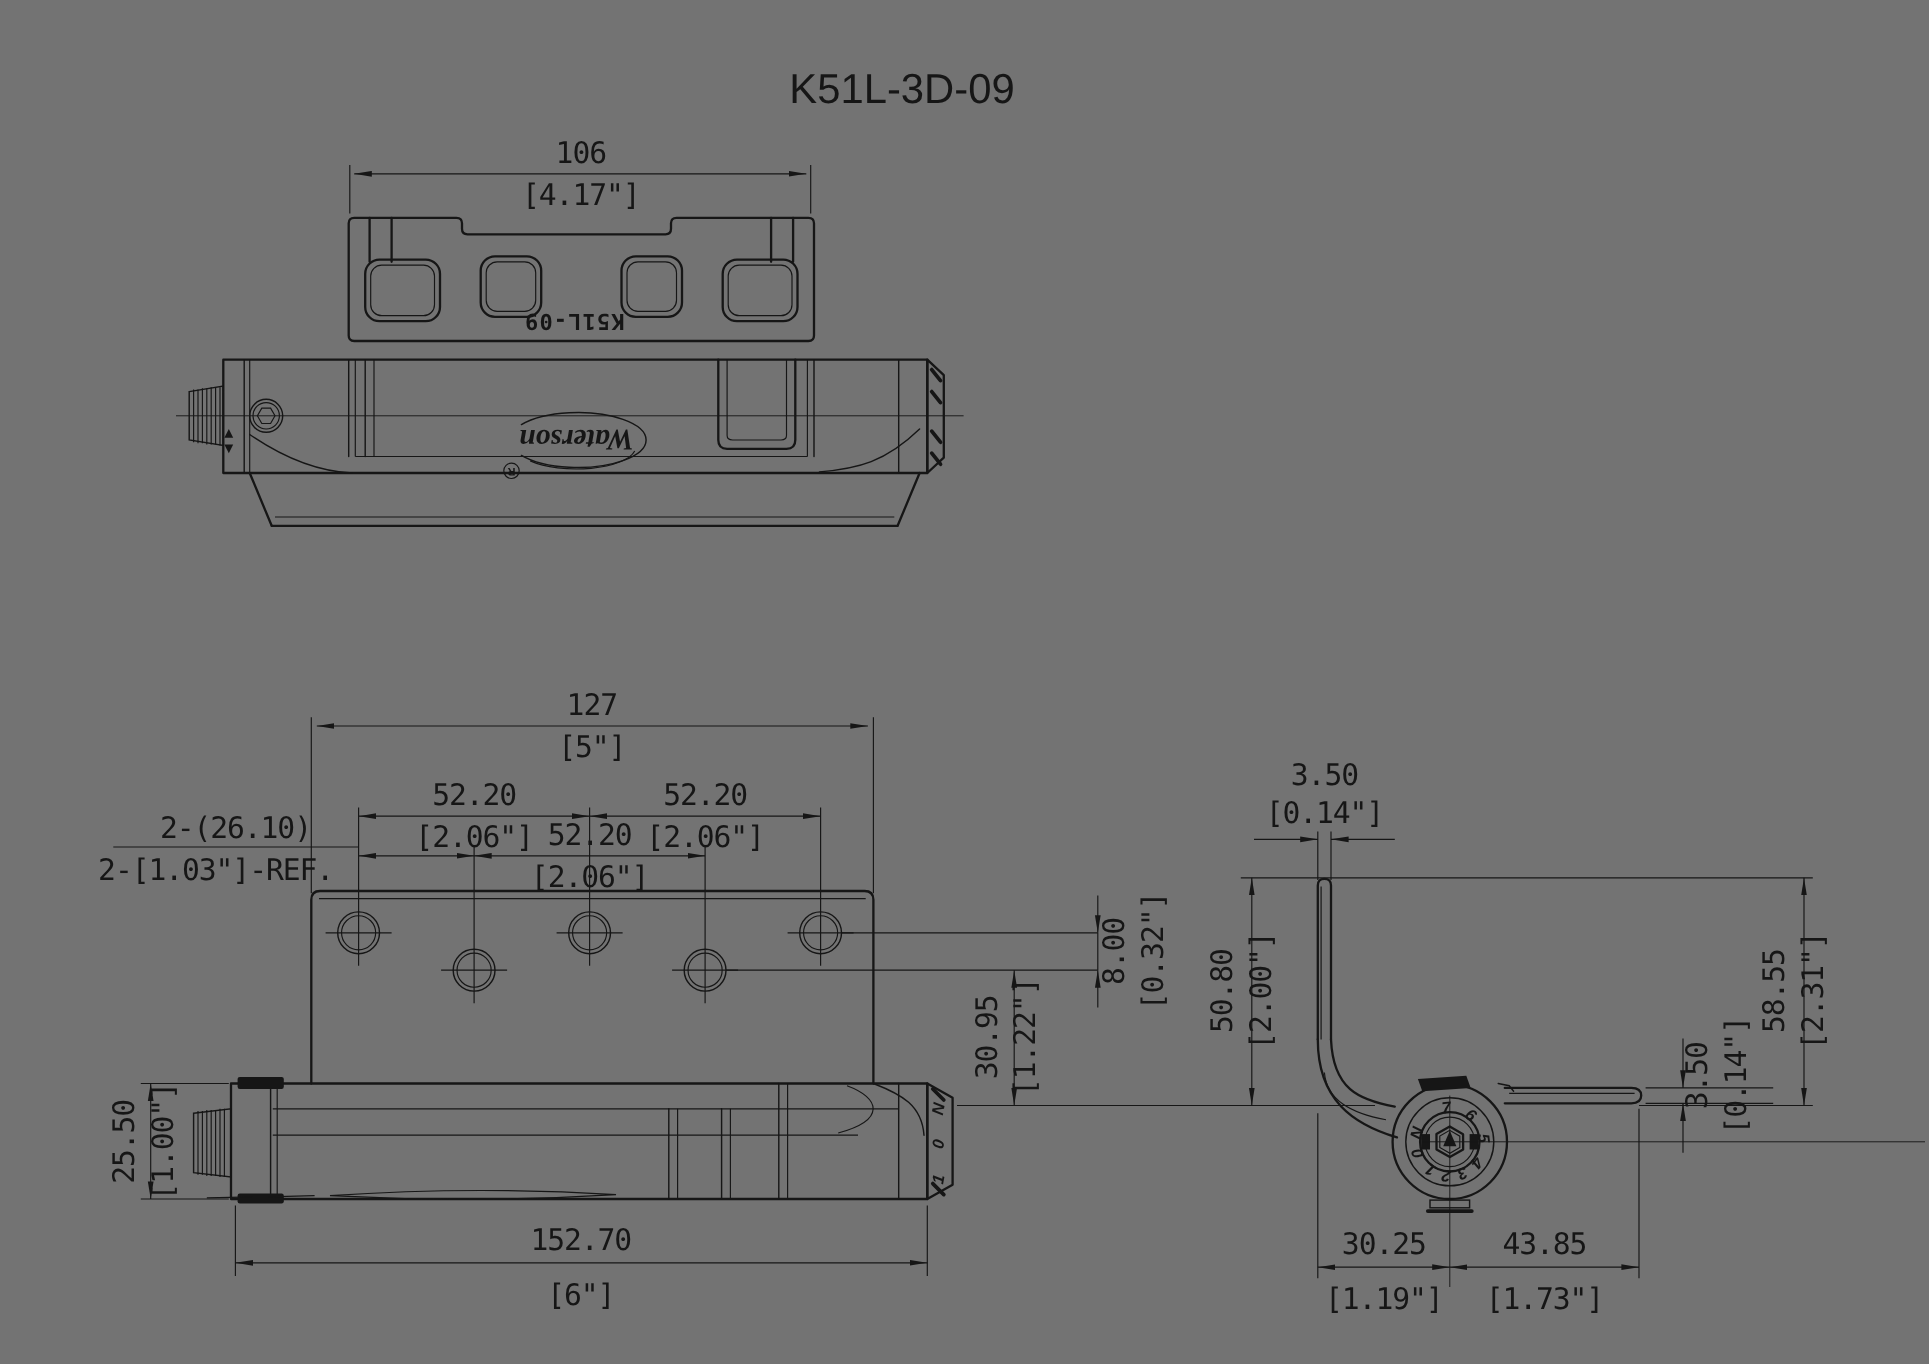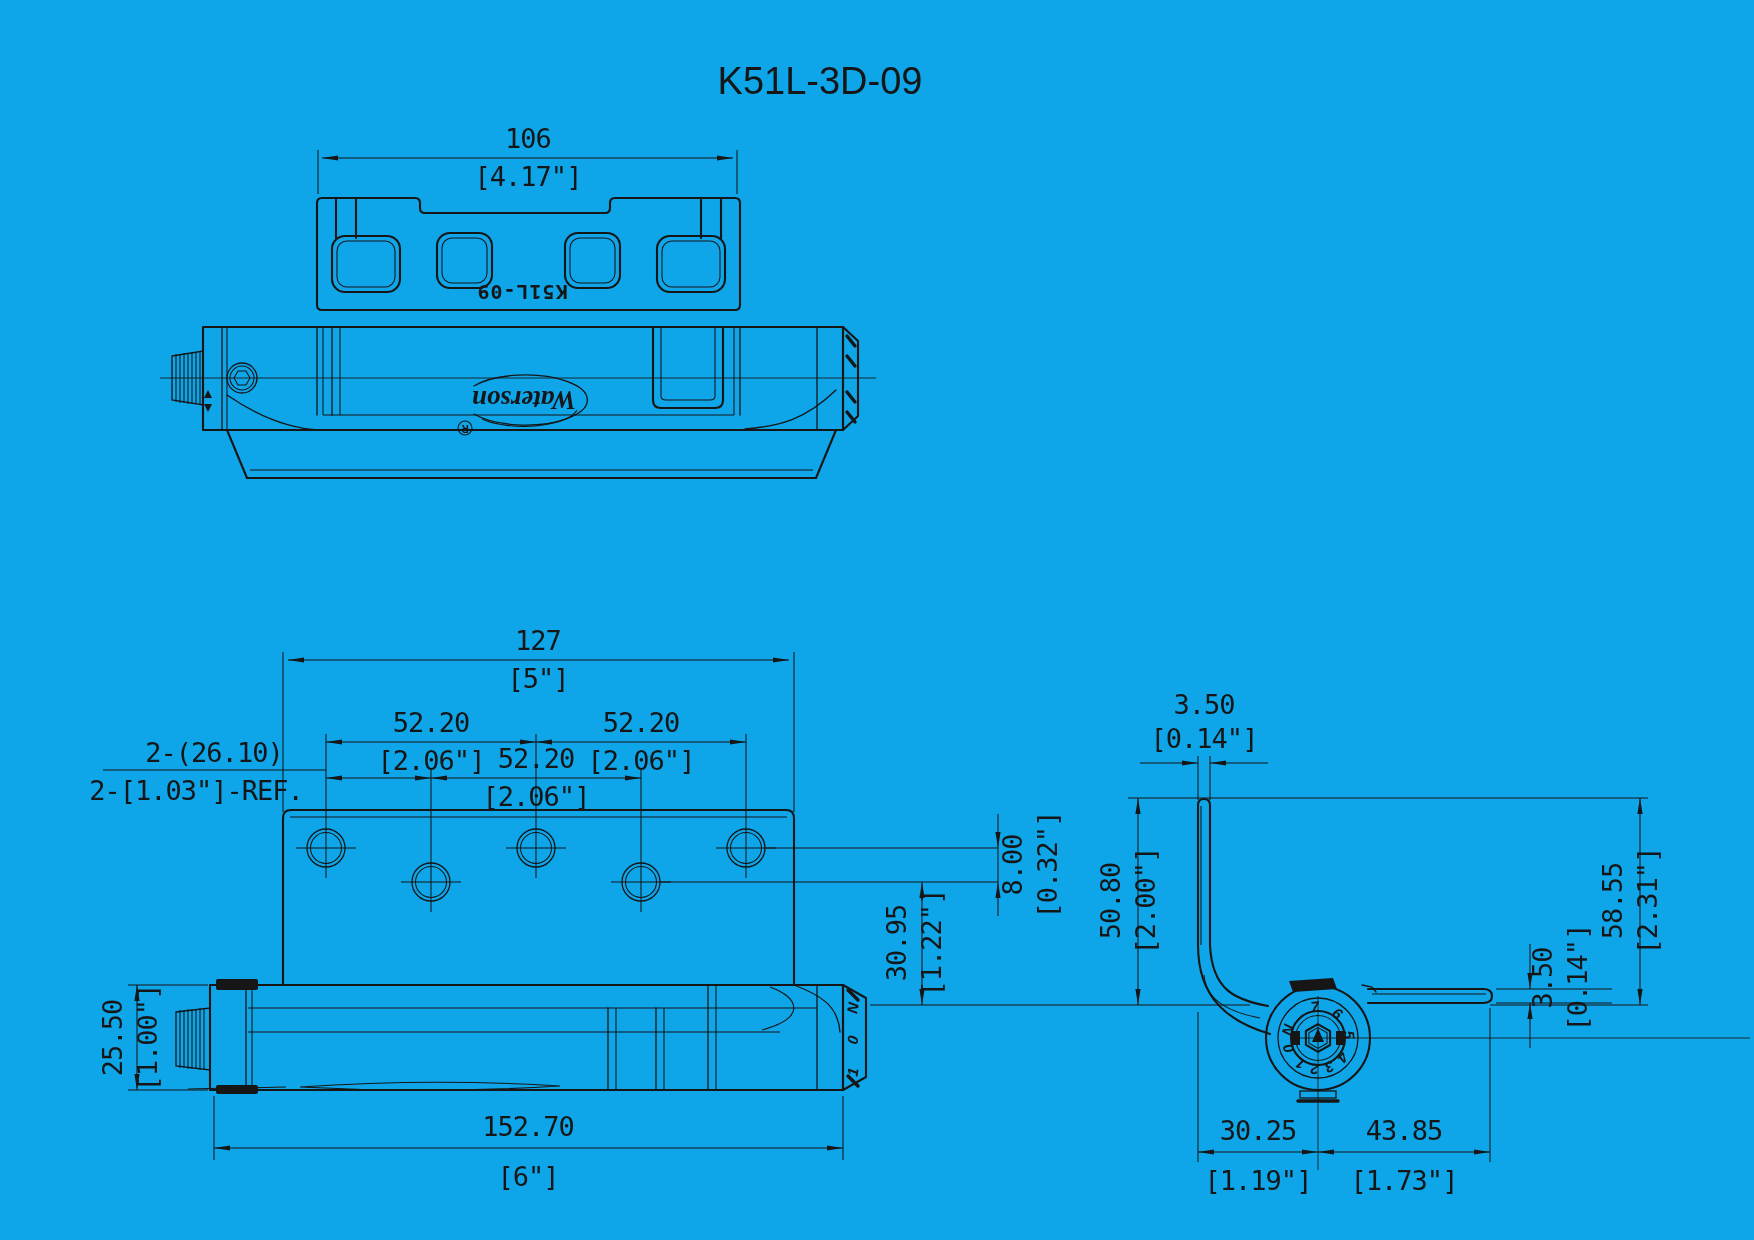--- a/index.html
+++ b/index.html
@@ -1,16 +1,16 @@
 <!DOCTYPE html>
 <html><head>
 <meta charset="utf-8">
 <style>
   html,body{margin:0;padding:0;background:#ffffff;}
-  .stage{width:1754px;height:1240px;position:relative;background:#0ea5e9;text-align:right;}
+  .stage{width:1754px;height:1240px;position:relative;background:#737373;text-align:right;}
   svg{display:block;}
   text{fill:#161616;}
   .title{font:38px "Liberation Sans", sans-serif;}
   .dim{font:27px "DejaVu Sans Mono", monospace;letter-spacing:-1px;}
   .model{font:bold 20px "DejaVu Sans Mono", monospace;letter-spacing:1px;}
   .brand{font:bold italic 27px "Liberation Serif", serif;}
   .reg{font:bold 10px "Liberation Sans", sans-serif;}
   .mark{font:bold italic 15px "Liberation Sans", sans-serif;}
   .o{stroke:#161616;fill:none;stroke-width:2.1;stroke-linecap:round;stroke-linejoin:round;}
   .m{stroke:#161616;fill:none;stroke-width:1.3;stroke-linecap:round;}

